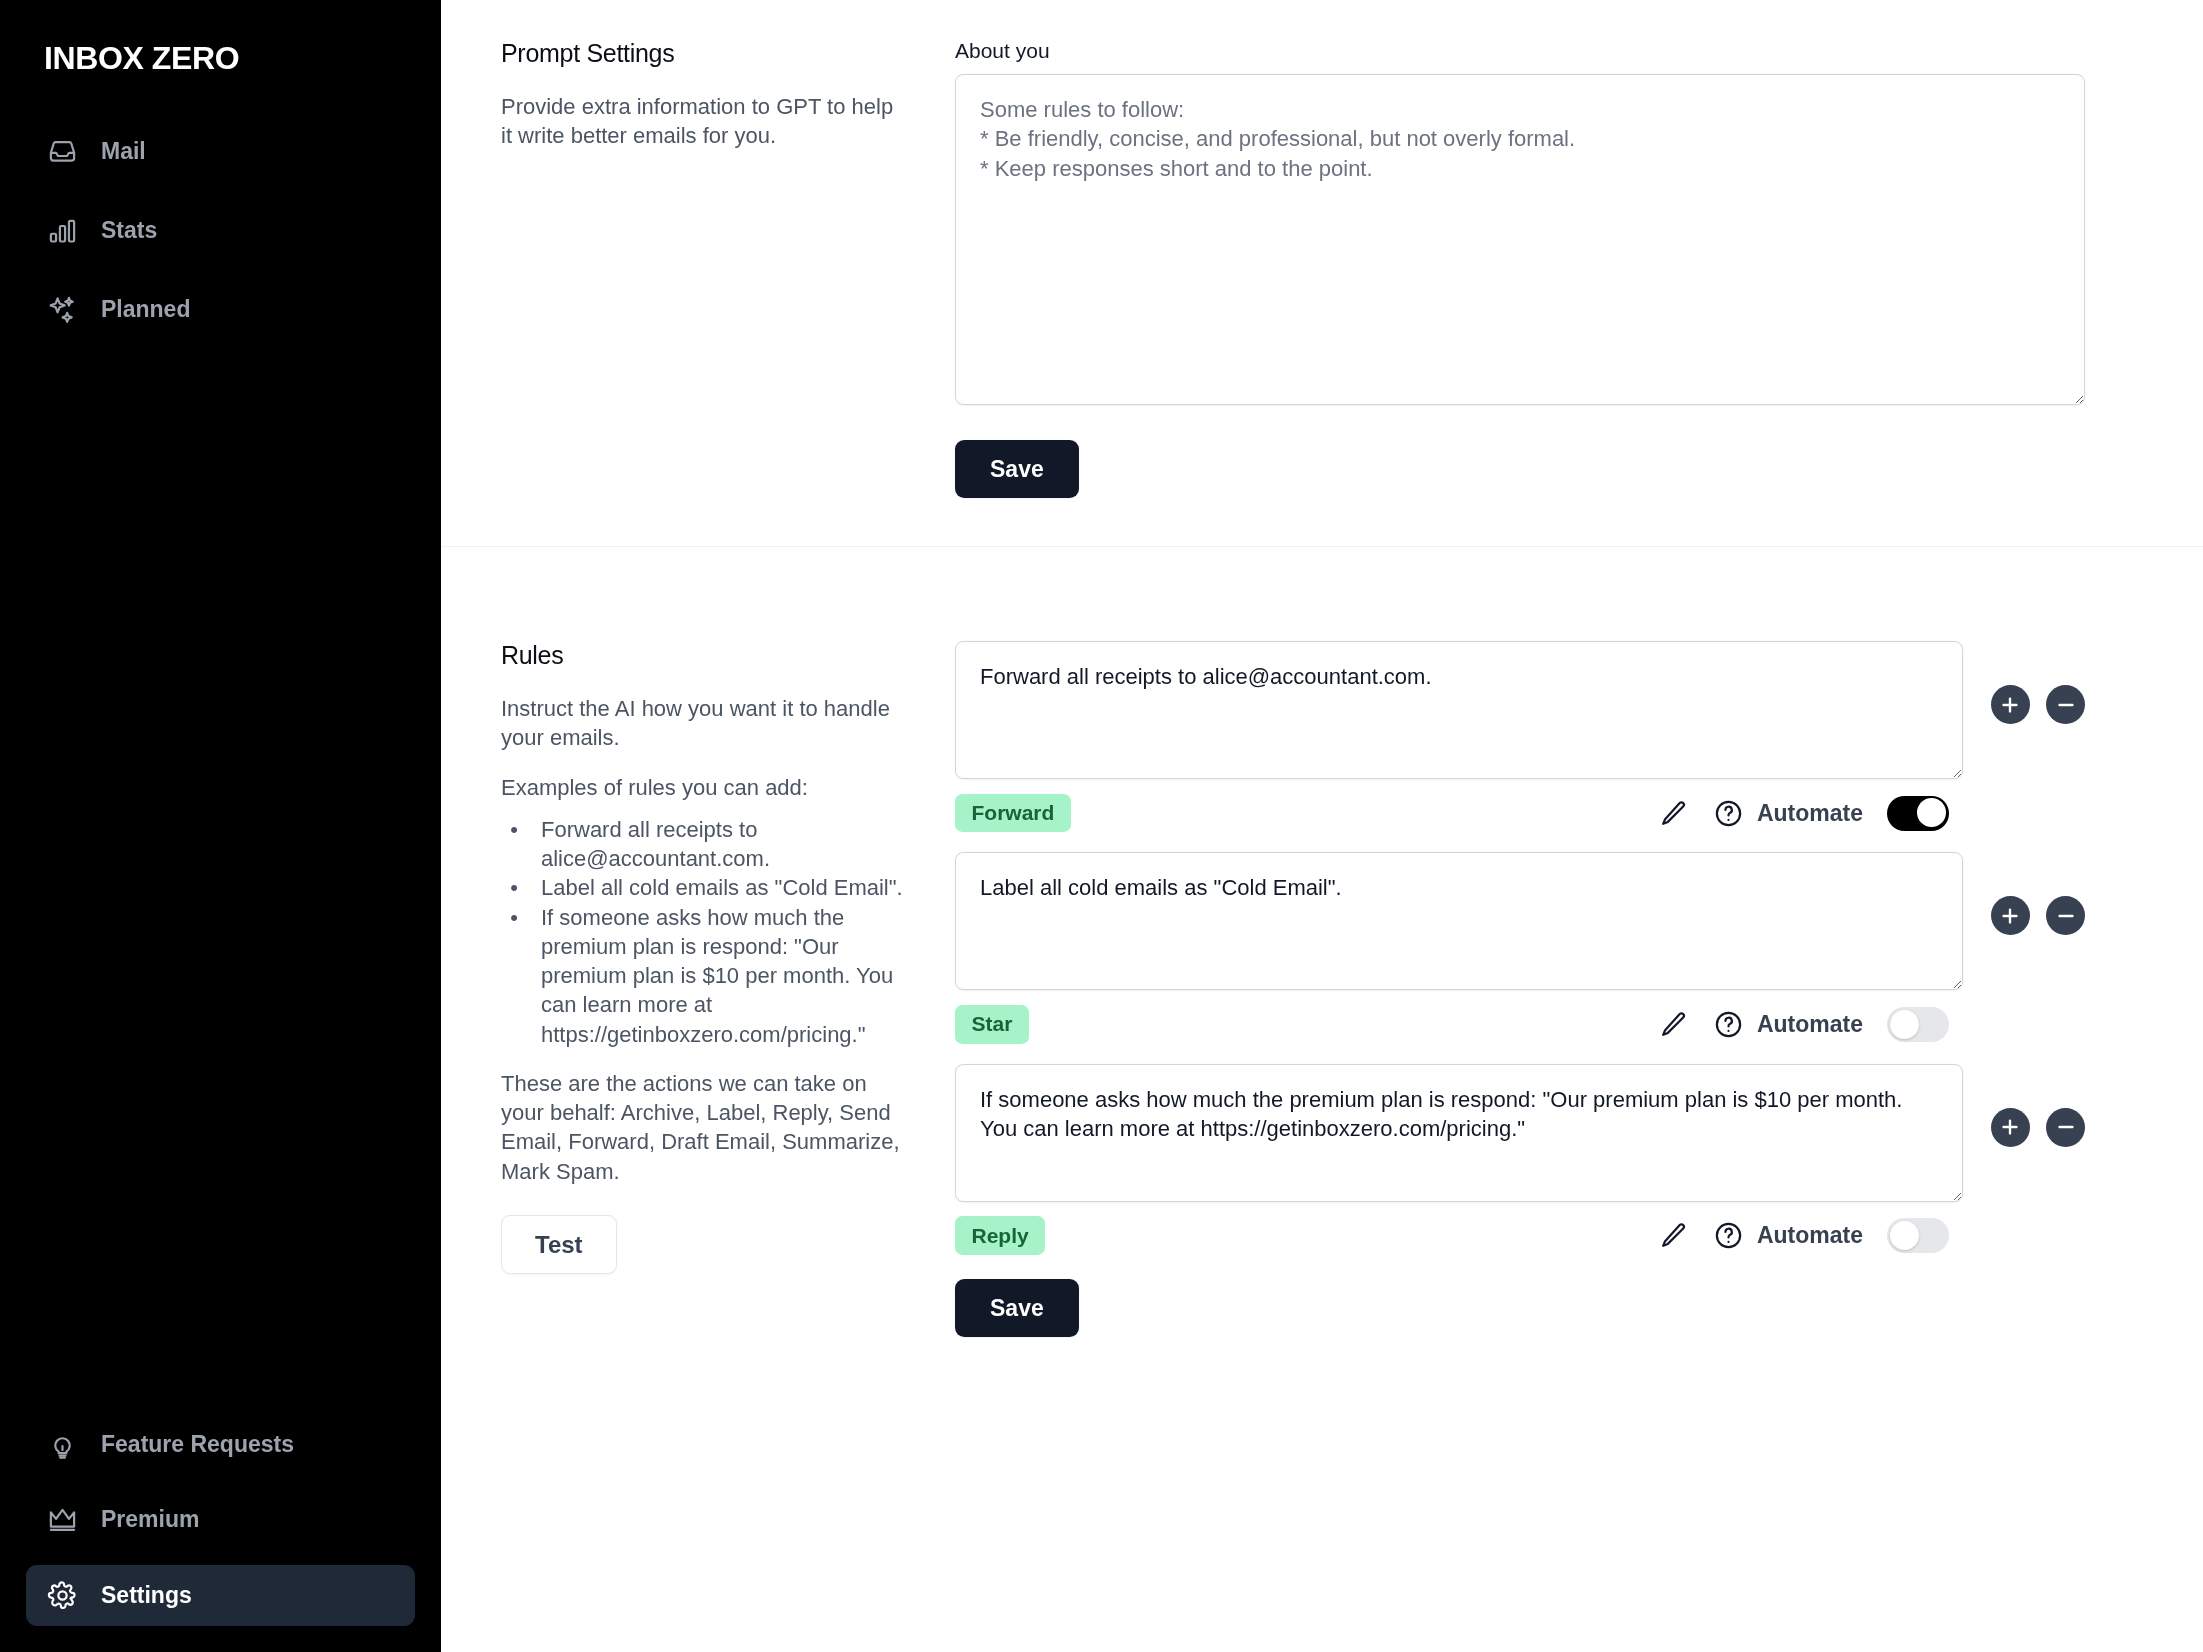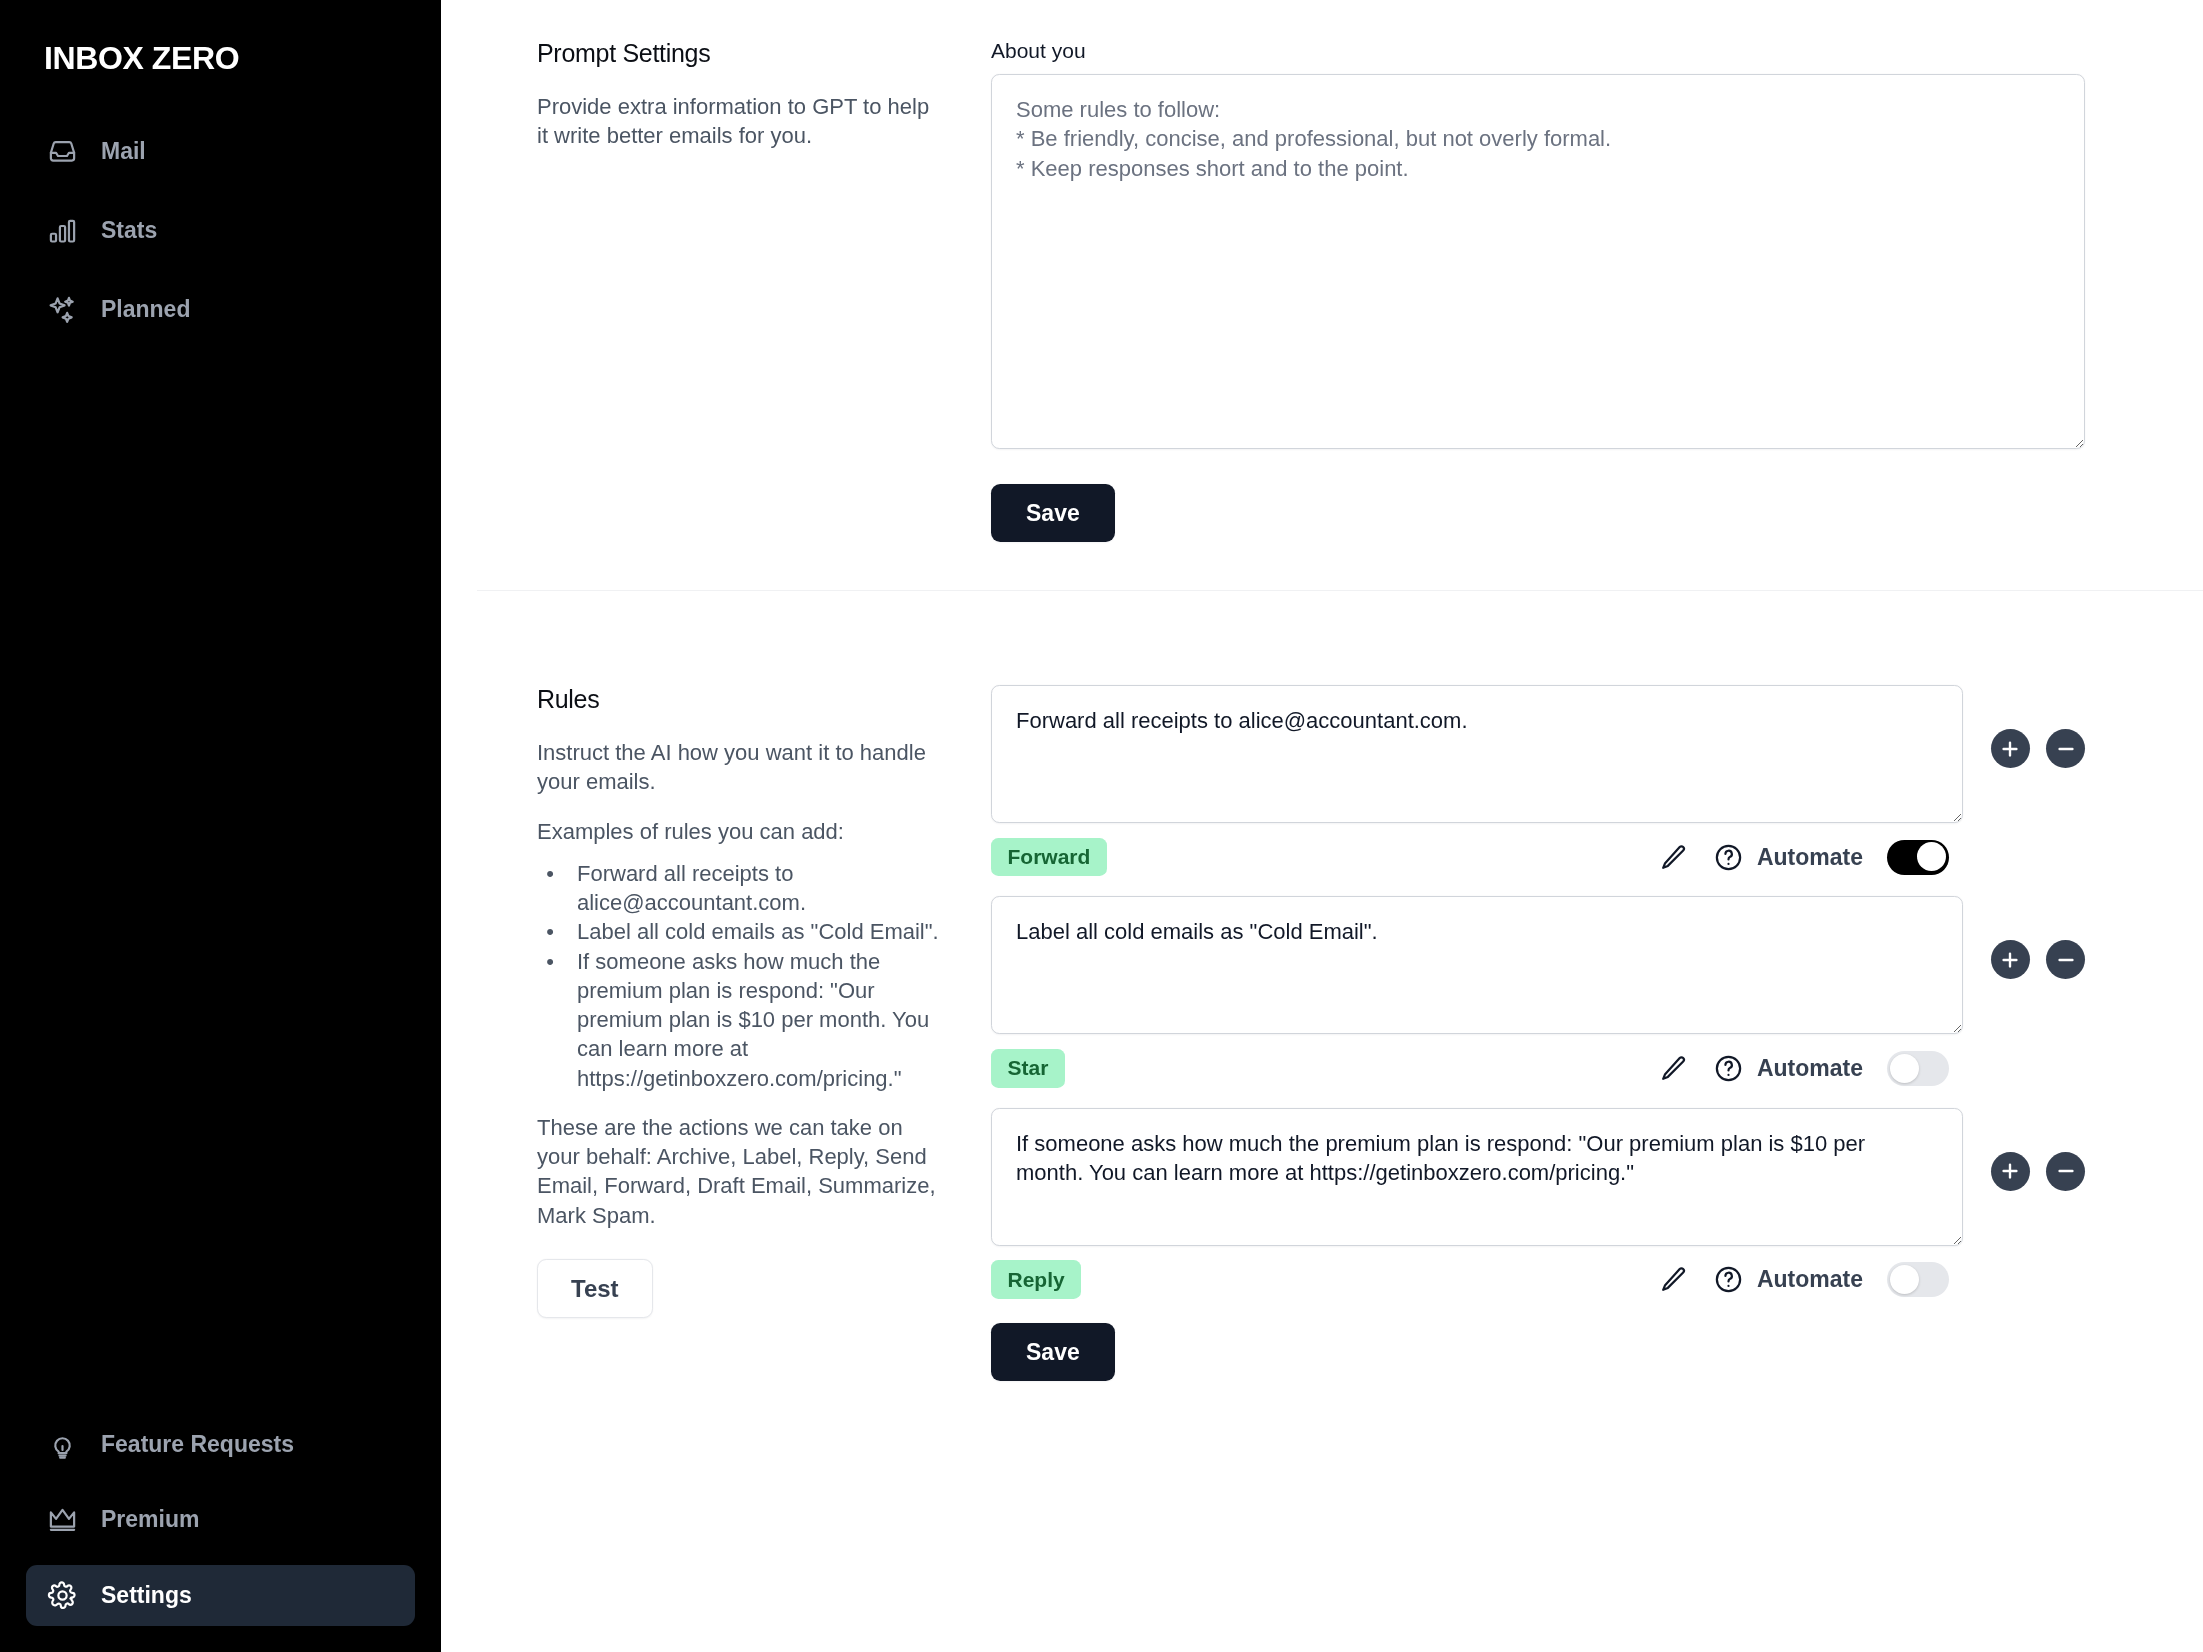--- a/index.html
+++ b/index.html
@@ -2,21 +2,21 @@
 <html style="font-size:14.7px"><head>
 <meta charset="utf-8">
 <style>
   * { box-sizing: border-box; margin: 0; padding: 0; }
   html, body {
     width: 2204px; height: 1653px;
     font-family: "Liberation Sans", sans-serif;
     background: #ffffff;
     overflow: hidden;
   }
-  #app { display: flex; width: 2204px; height: 1653px; gap: 36px; }
+  #app { display: flex; width: 2204px; height: 1653px; }
 
   
   #sidebar {
     width: 441px; height: 1653px; flex: 0 0 441px;
     background: #000000;
     position: relative;
     padding: 0;
   }
   .brand {
     color: #ffffff;
@@ -88,21 +88,21 @@
     font-size: 22px;
     line-height: 1.33;
     color: #111827;
     padding: 20px 24px;
     resize: vertical;
     outline: none;
     display: block;
     box-shadow: 0 0.9px 1.8px rgba(16,24,40,0.05);
   }
   textarea.box::placeholder { color: #6b7280; }
-  textarea#about { height: 375px; }
+  textarea#about { height: 331px; }
 
   .btn-dark {
     background: #111827;
     color: #ffffff;
     font-size: 23px;
     font-weight: 700;
     border: none;
     border-radius: 9.2px;
     padding: 15.6px 35px;
     cursor: pointer;

